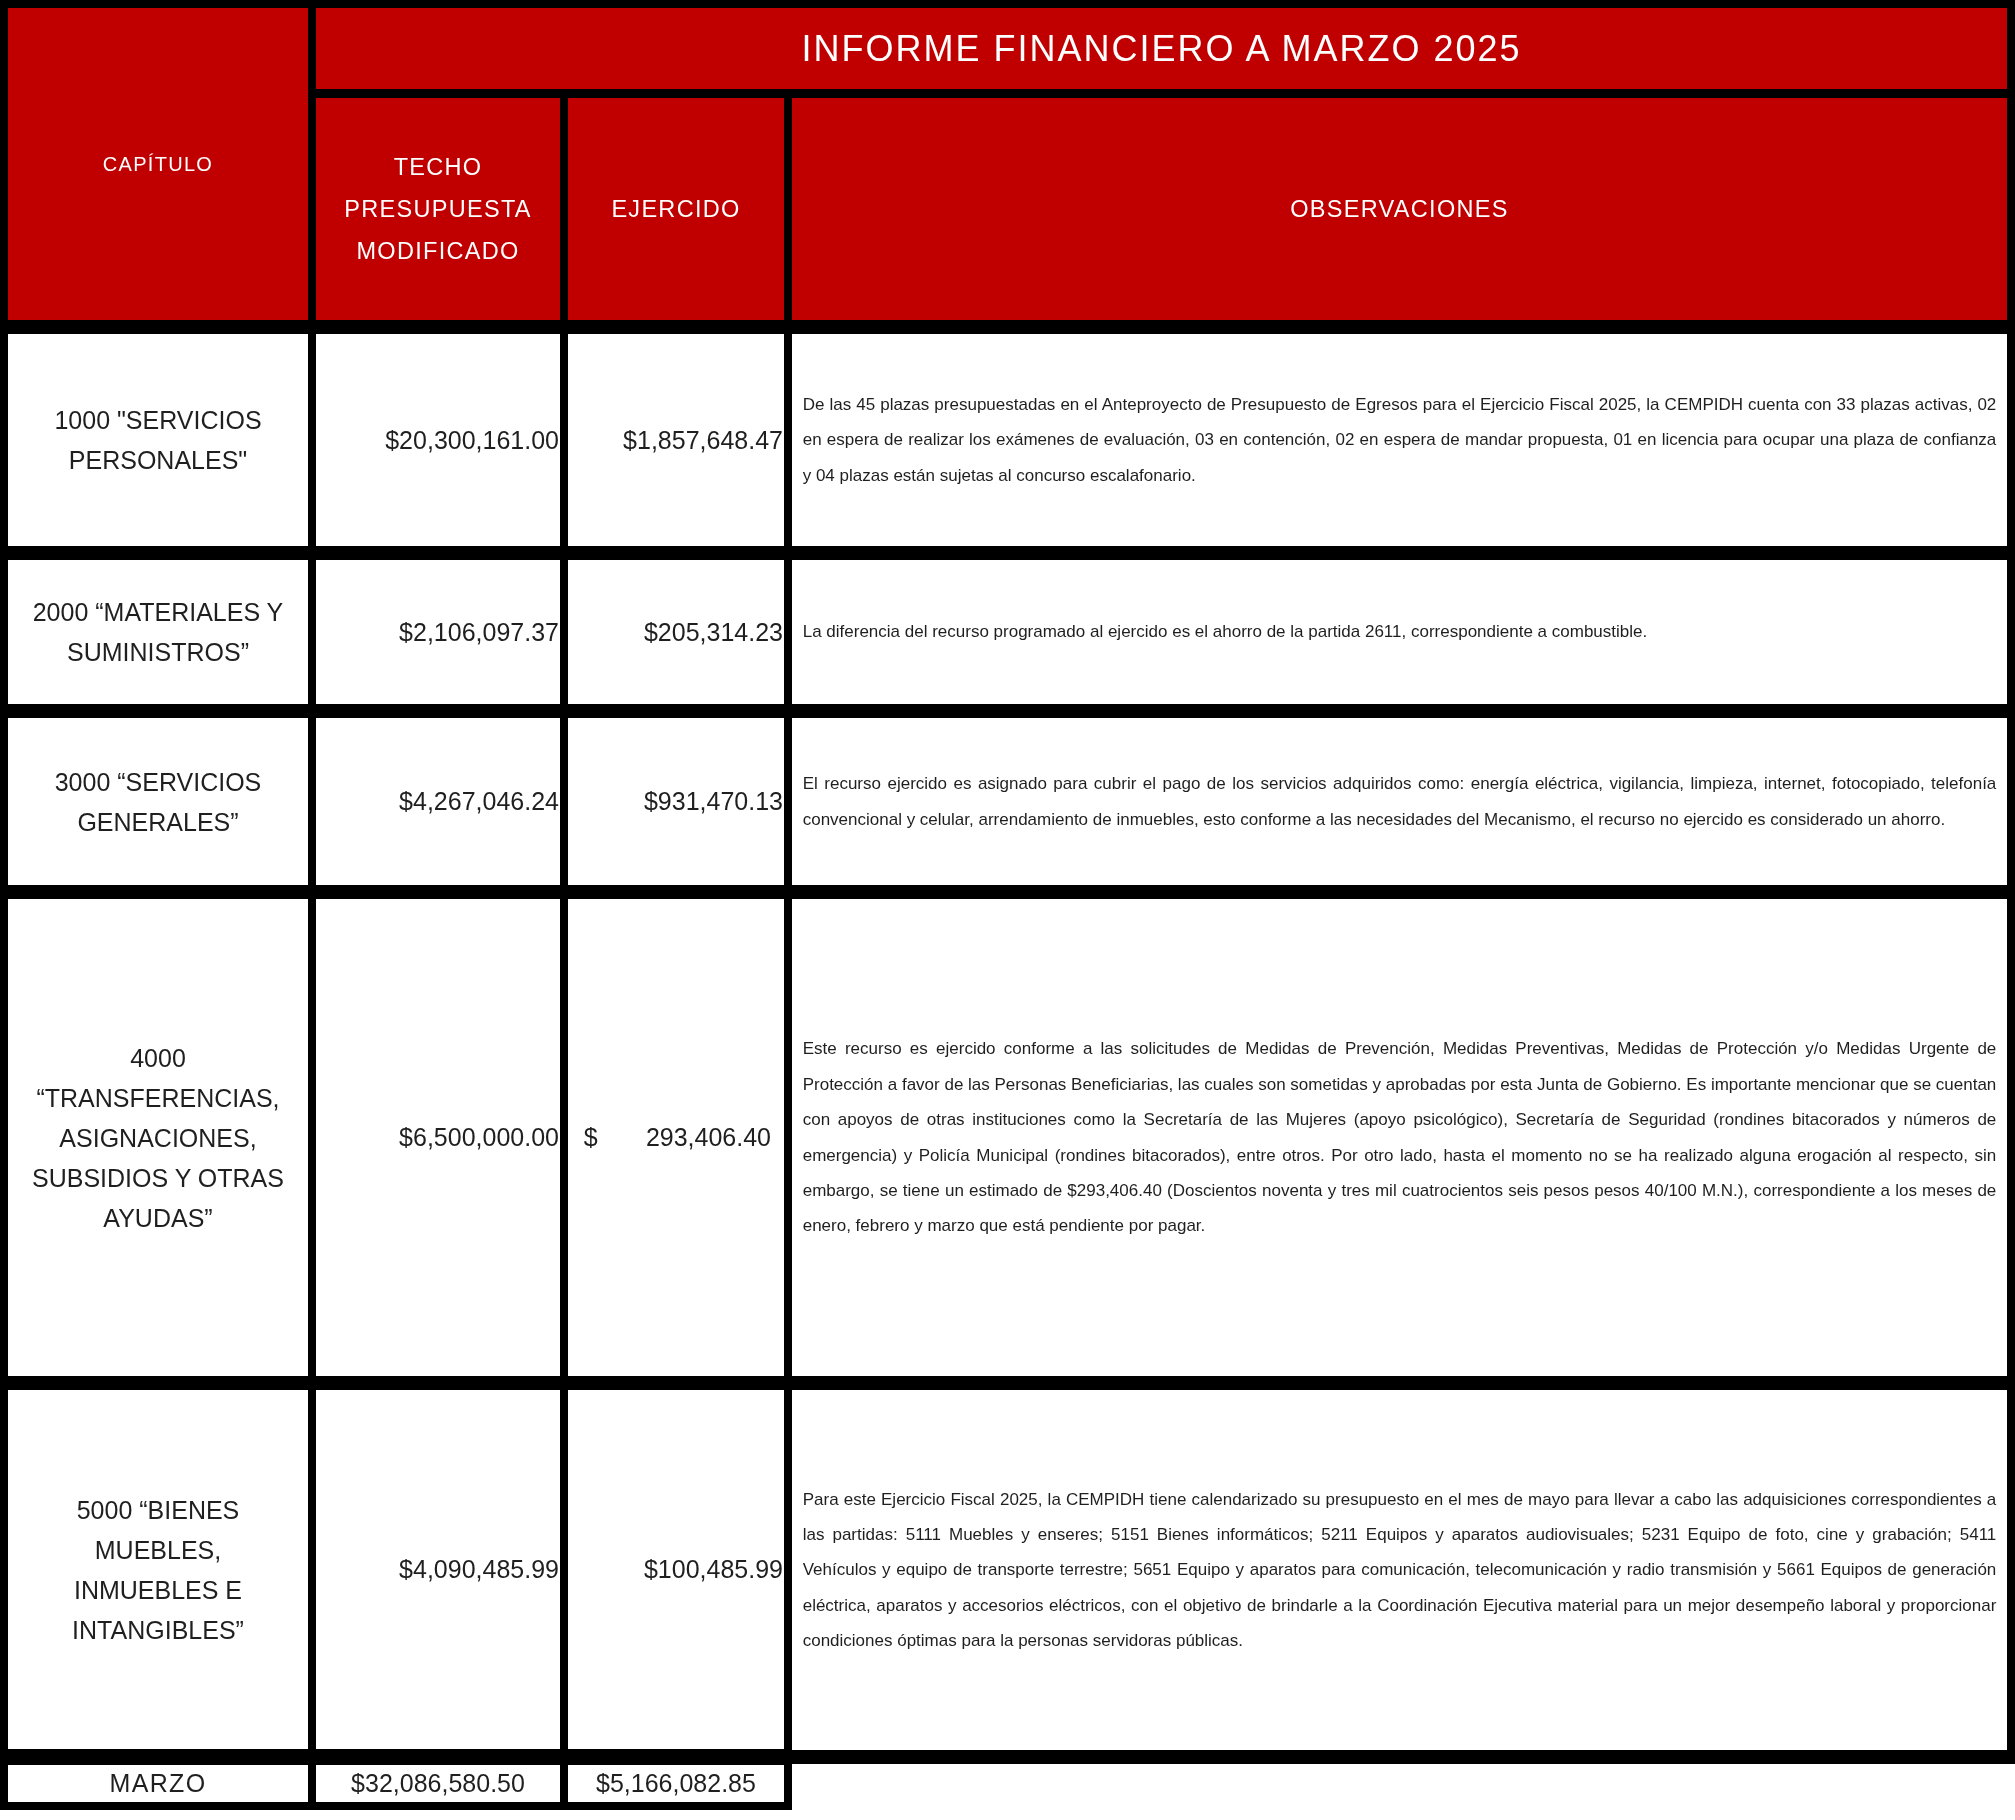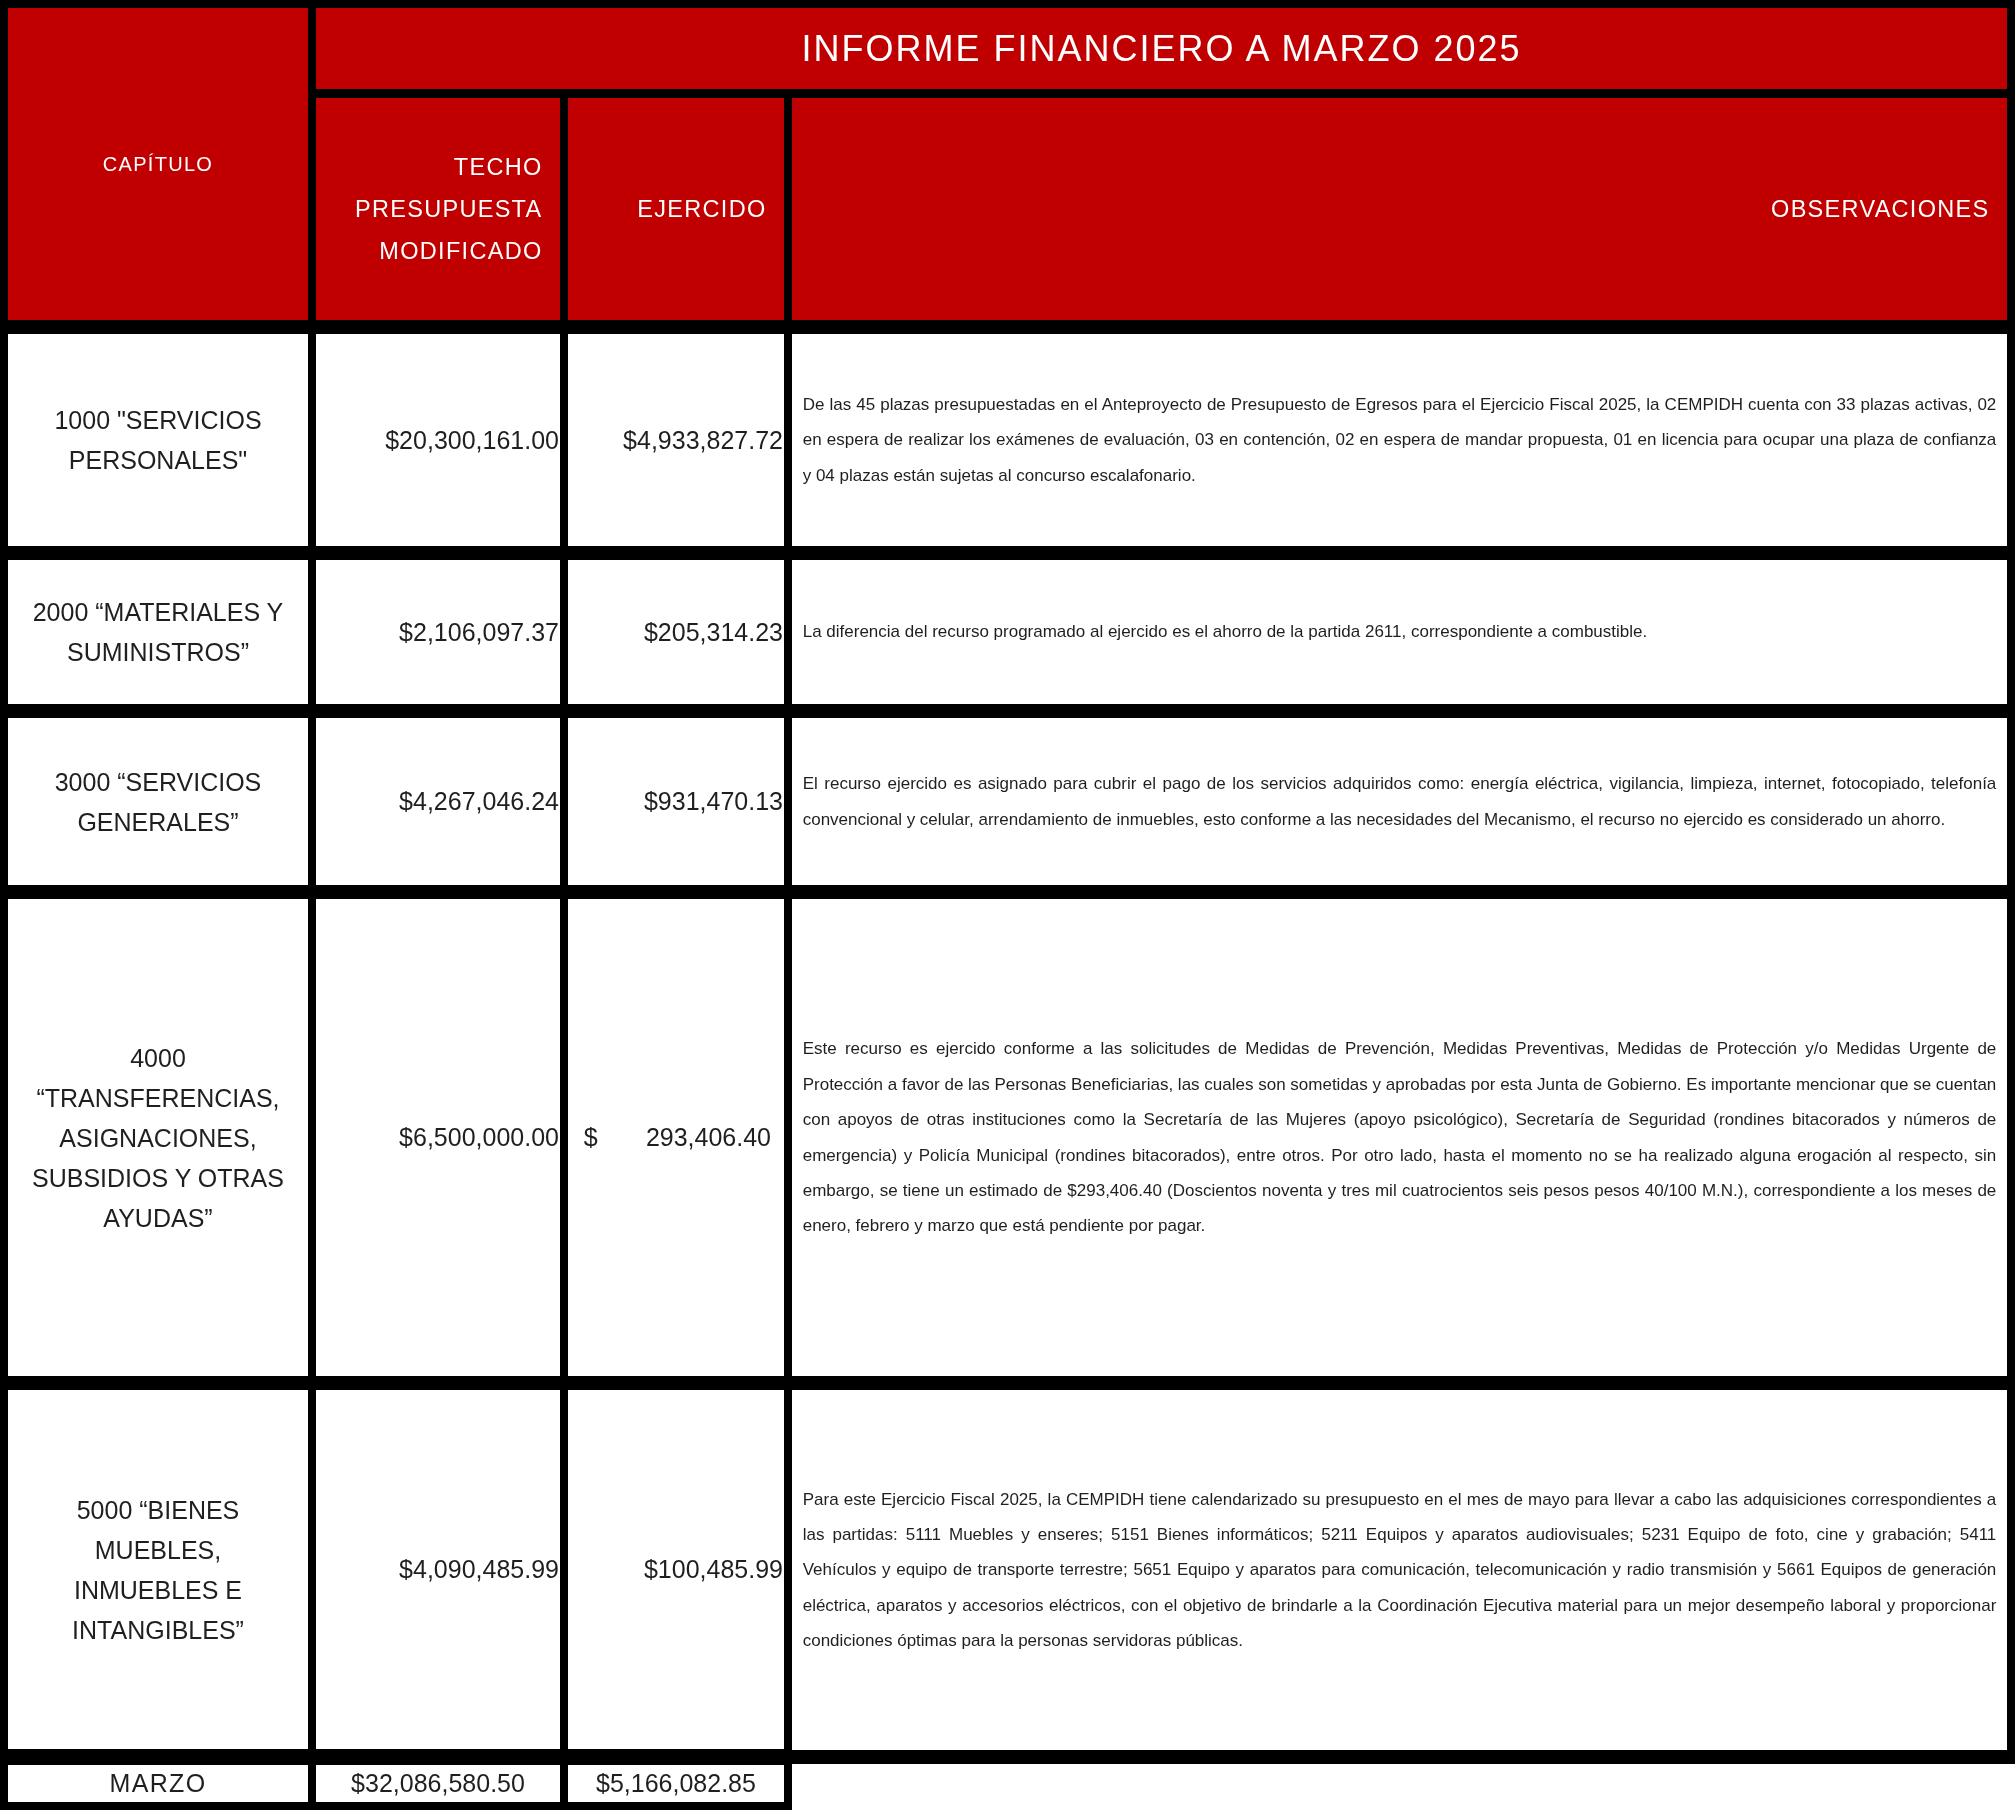--- a/index.html
+++ b/index.html
@@ -35,21 +35,20 @@
     border-bottom-width:13.4px;
   }
   .sub-hdr{
     font-size:23.5px;
     letter-spacing:1.3px;
     line-height:1.8;
     height:222px;
     padding:0 17.5px;
     border-top-width:9.4px;
     border-bottom-width:13.4px;
-    text-align:right;
   }
   
   .cap{
     text-align:center;
     font-size:25px;
     line-height:1.6;
     padding:0 13.4px;
   }
   .num{
     text-align:right;
@@ -98,21 +97,21 @@
   </tr>
   <tr>
     <td class="hdr sub-hdr">TECHO PRESUPUESTA MODIFICADO</td>
     <td class="hdr sub-hdr">EJERCIDO</td>
     <td class="hdr sub-hdr">OBSERVACIONES</td>
   </tr>
 
   <tr class="data">
     <td class="cap h-r1">1000 "SERVICIOS PERSONALES"</td>
     <td class="num">$20,300,161.00</td>
-    <td class="num">$4,933,827.72</td>
+    <td class="num">$1,857,648.47</td>
     <td class="obs">De las 45 plazas presupuestadas en el Anteproyecto de Presupuesto de Egresos para el Ejercicio Fiscal 2025, la  CEMPIDH cuenta con 33 plazas activas, 02 en espera de realizar los exámenes de evaluación, 03 en contención, 02 en espera de mandar propuesta, 01 en licencia para ocupar una plaza de confianza y 04 plazas están sujetas al concurso escalafonario.</td>
   </tr>
 
   <tr class="data">
     <td class="cap h-r2">2000 “MATERIALES Y SUMINISTROS”</td>
     <td class="num">$2,106,097.37</td>
     <td class="num">$205,314.23</td>
     <td class="obs">La diferencia del recurso programado al ejercido es el ahorro de la partida 2611, correspondiente a combustible.</td>
   </tr>
 

